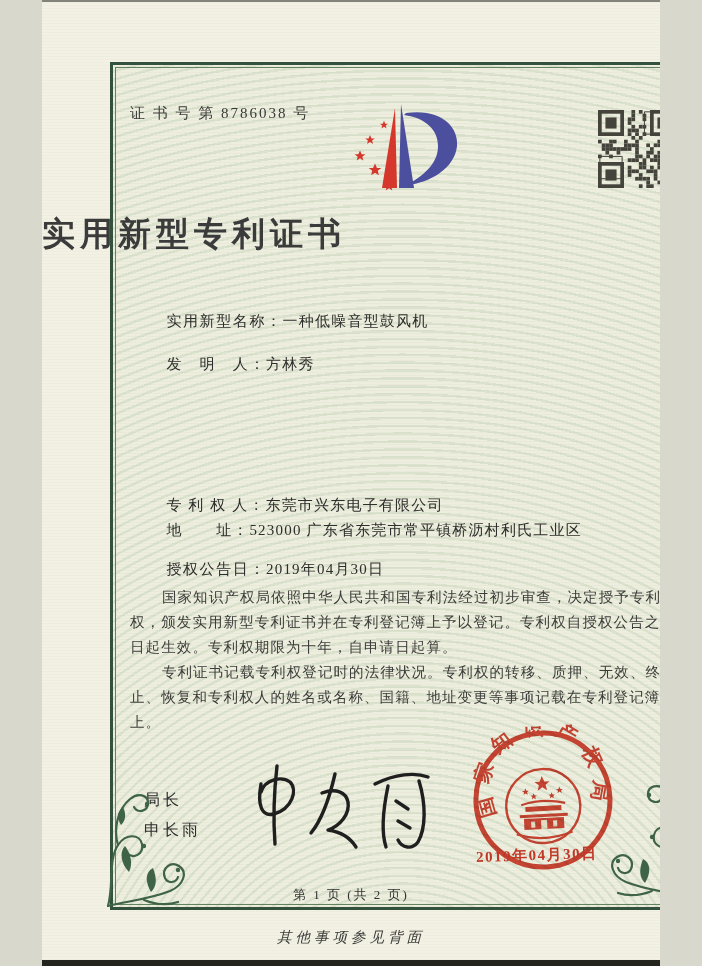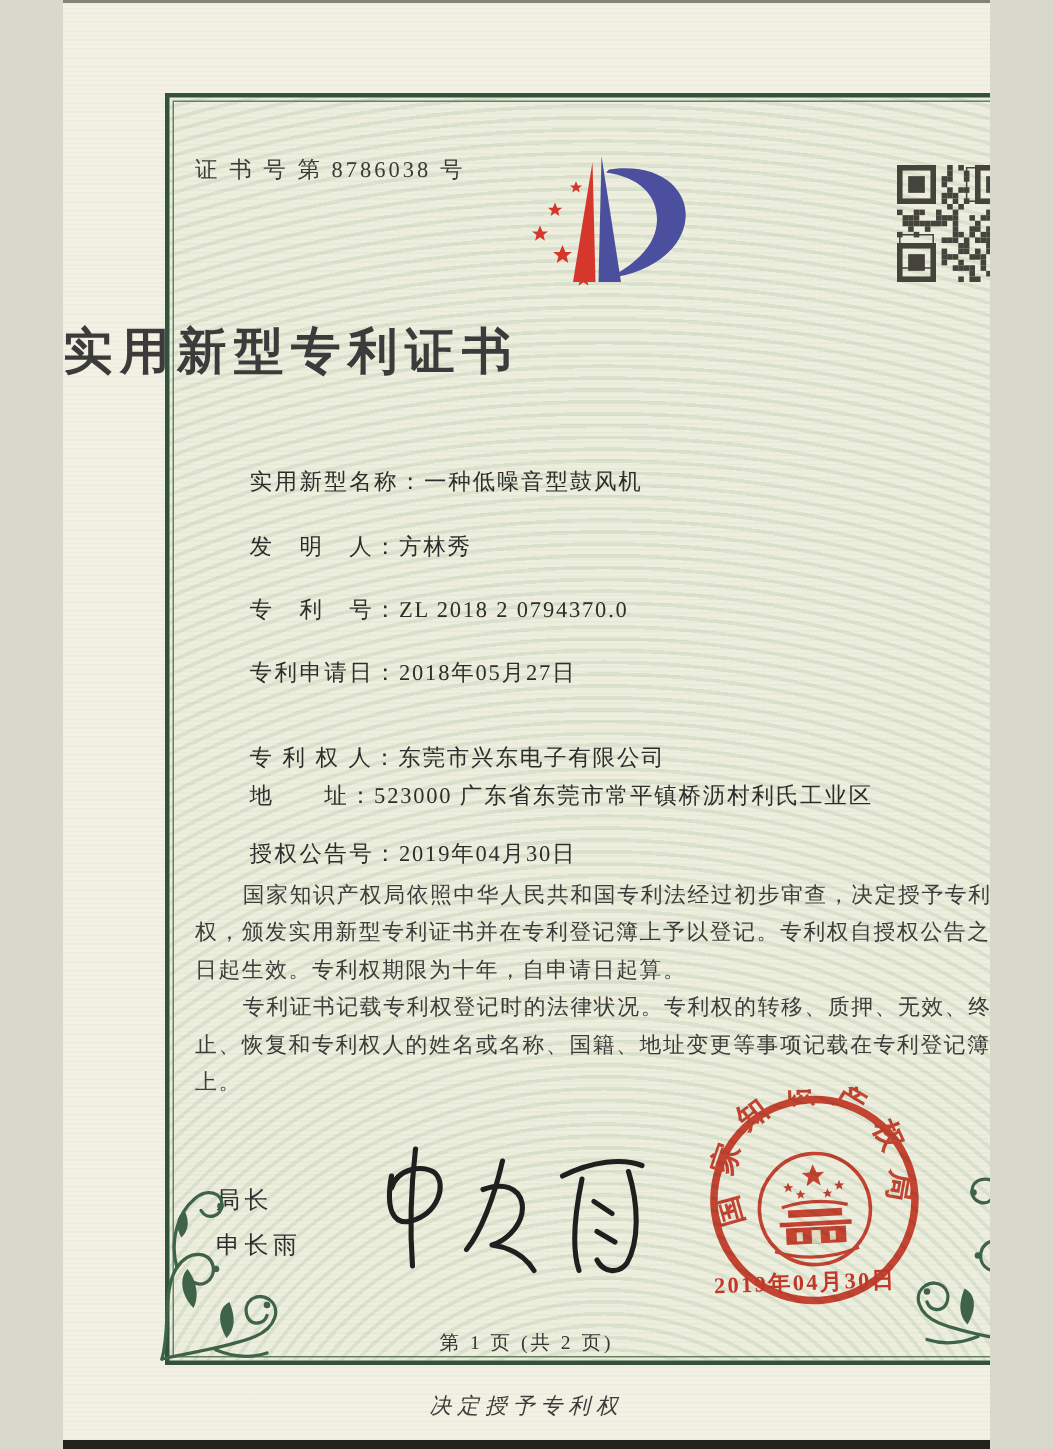--- a/index.html
+++ b/index.html
@@ -211,34 +211,28 @@
     </svg>
 
   <div class="abs title">实用新型专利证书</div>
 
   <div class="abs row" style="top:338px;">
     <span>发　明　人：</span><span class="val">方林秀</span>
   </div>
   <div class="abs row" style="top:295px;">
     <span>实用新型名称：</span><span class="val">一种低噪音型鼓风机</span>
   </div>
-  <div class="abs row" style="top:380px;">
-    <span>专　利　号：</span><span class="val">ZL 2018 2 0794370.0</span>
-  </div>
-  <div class="abs row" style="top:422px;">
-    <span>专利申请日：</span><span class="val">2018年05月27日</span>
-  </div>
   <div class="abs row" style="top:479px;">
     <span>专 利 权 人：</span><span class="val">东莞市兴东电子有限公司</span>
   </div>
   <div class="abs row" style="top:504px;">
     <span>地　　址：</span><span class="val">523000 广东省东莞市常平镇桥沥村利氏工业区</span>
   </div>
   <div class="abs row" style="top:543px;">
-    <span>授权公告号：</span><span class="val">2019年04月30日</span>
+    <span>授权公告日：</span><span class="val">2019年04月30日</span>
   </div>
 
   <div class="abs body-text">
     <p>国家知识产权局依照中华人民共和国专利法经过初步审查，决定授予专利权，颁发实用新型专利证书并在专利登记簿上予以登记。专利权自授权公告之日起生效。专利权期限为十年，自申请日起算。</p>
     <p>专利证书记载专利权登记时的法律状况。专利权的转移、质押、无效、终止、恢复和专利权人的姓名或名称、国籍、地址变更等事项记载在专利登记簿上。</p>
   </div>
 
   <div class="abs officer-title">局长</div>
   <div class="abs officer-name">申长雨</div>
 
@@ -276,21 +270,21 @@
       <rect x="-3" y="14" width="6" height="9" fill="#f4ece0" stroke="none"></rect>
       <rect x="-13" y="15" width="4" height="6" fill="#f4ece0" stroke="none"></rect>
       <rect x="9" y="15" width="4" height="6" fill="#f4ece0" stroke="none"></rect>
       <path d="M-28,27 Q0,37 28,27" fill="none" stroke-width="2.2"></path>
     </g>
   </svg>
 
   <div class="abs seal-date">2019年04月30日</div>
 
   <div class="abs footer-page">第 1 页 (共 2 页)</div>
-  <div class="abs back-note">决定授予专利权</div>
+  <div class="abs back-note">其他事项参见背面</div>
 
   <svg class="abs" style="left:56px;top:788px;" width="104" height="126" viewBox="0 0 104 126">
     <g fill="none" stroke="#3e6347" stroke-width="2.2" stroke-linecap="round">
       <path d="M10,118 C16,96 10,72 20,57 C28,45 42,46 44,56 C46,66 35,72 29,65"></path>
       <path d="M20,57 C15,40 20,21 32,11 C40,4 50,7 50,15 C50,23 40,26 36,19"></path>
       <path d="M10,118 C30,113 52,111 72,103 C86,97 90,84 81,78 C73,73 63,80 67,90 C70,96 78,95 80,89"></path>
       <path d="M46,112 C56,116 68,118 80,114"></path>
     </g>
     <g fill="#3e6347" stroke="none">
       <path d="M31,84 C23,76 21,64 27,58 C33,66 35,76 31,84 Z"></path>

